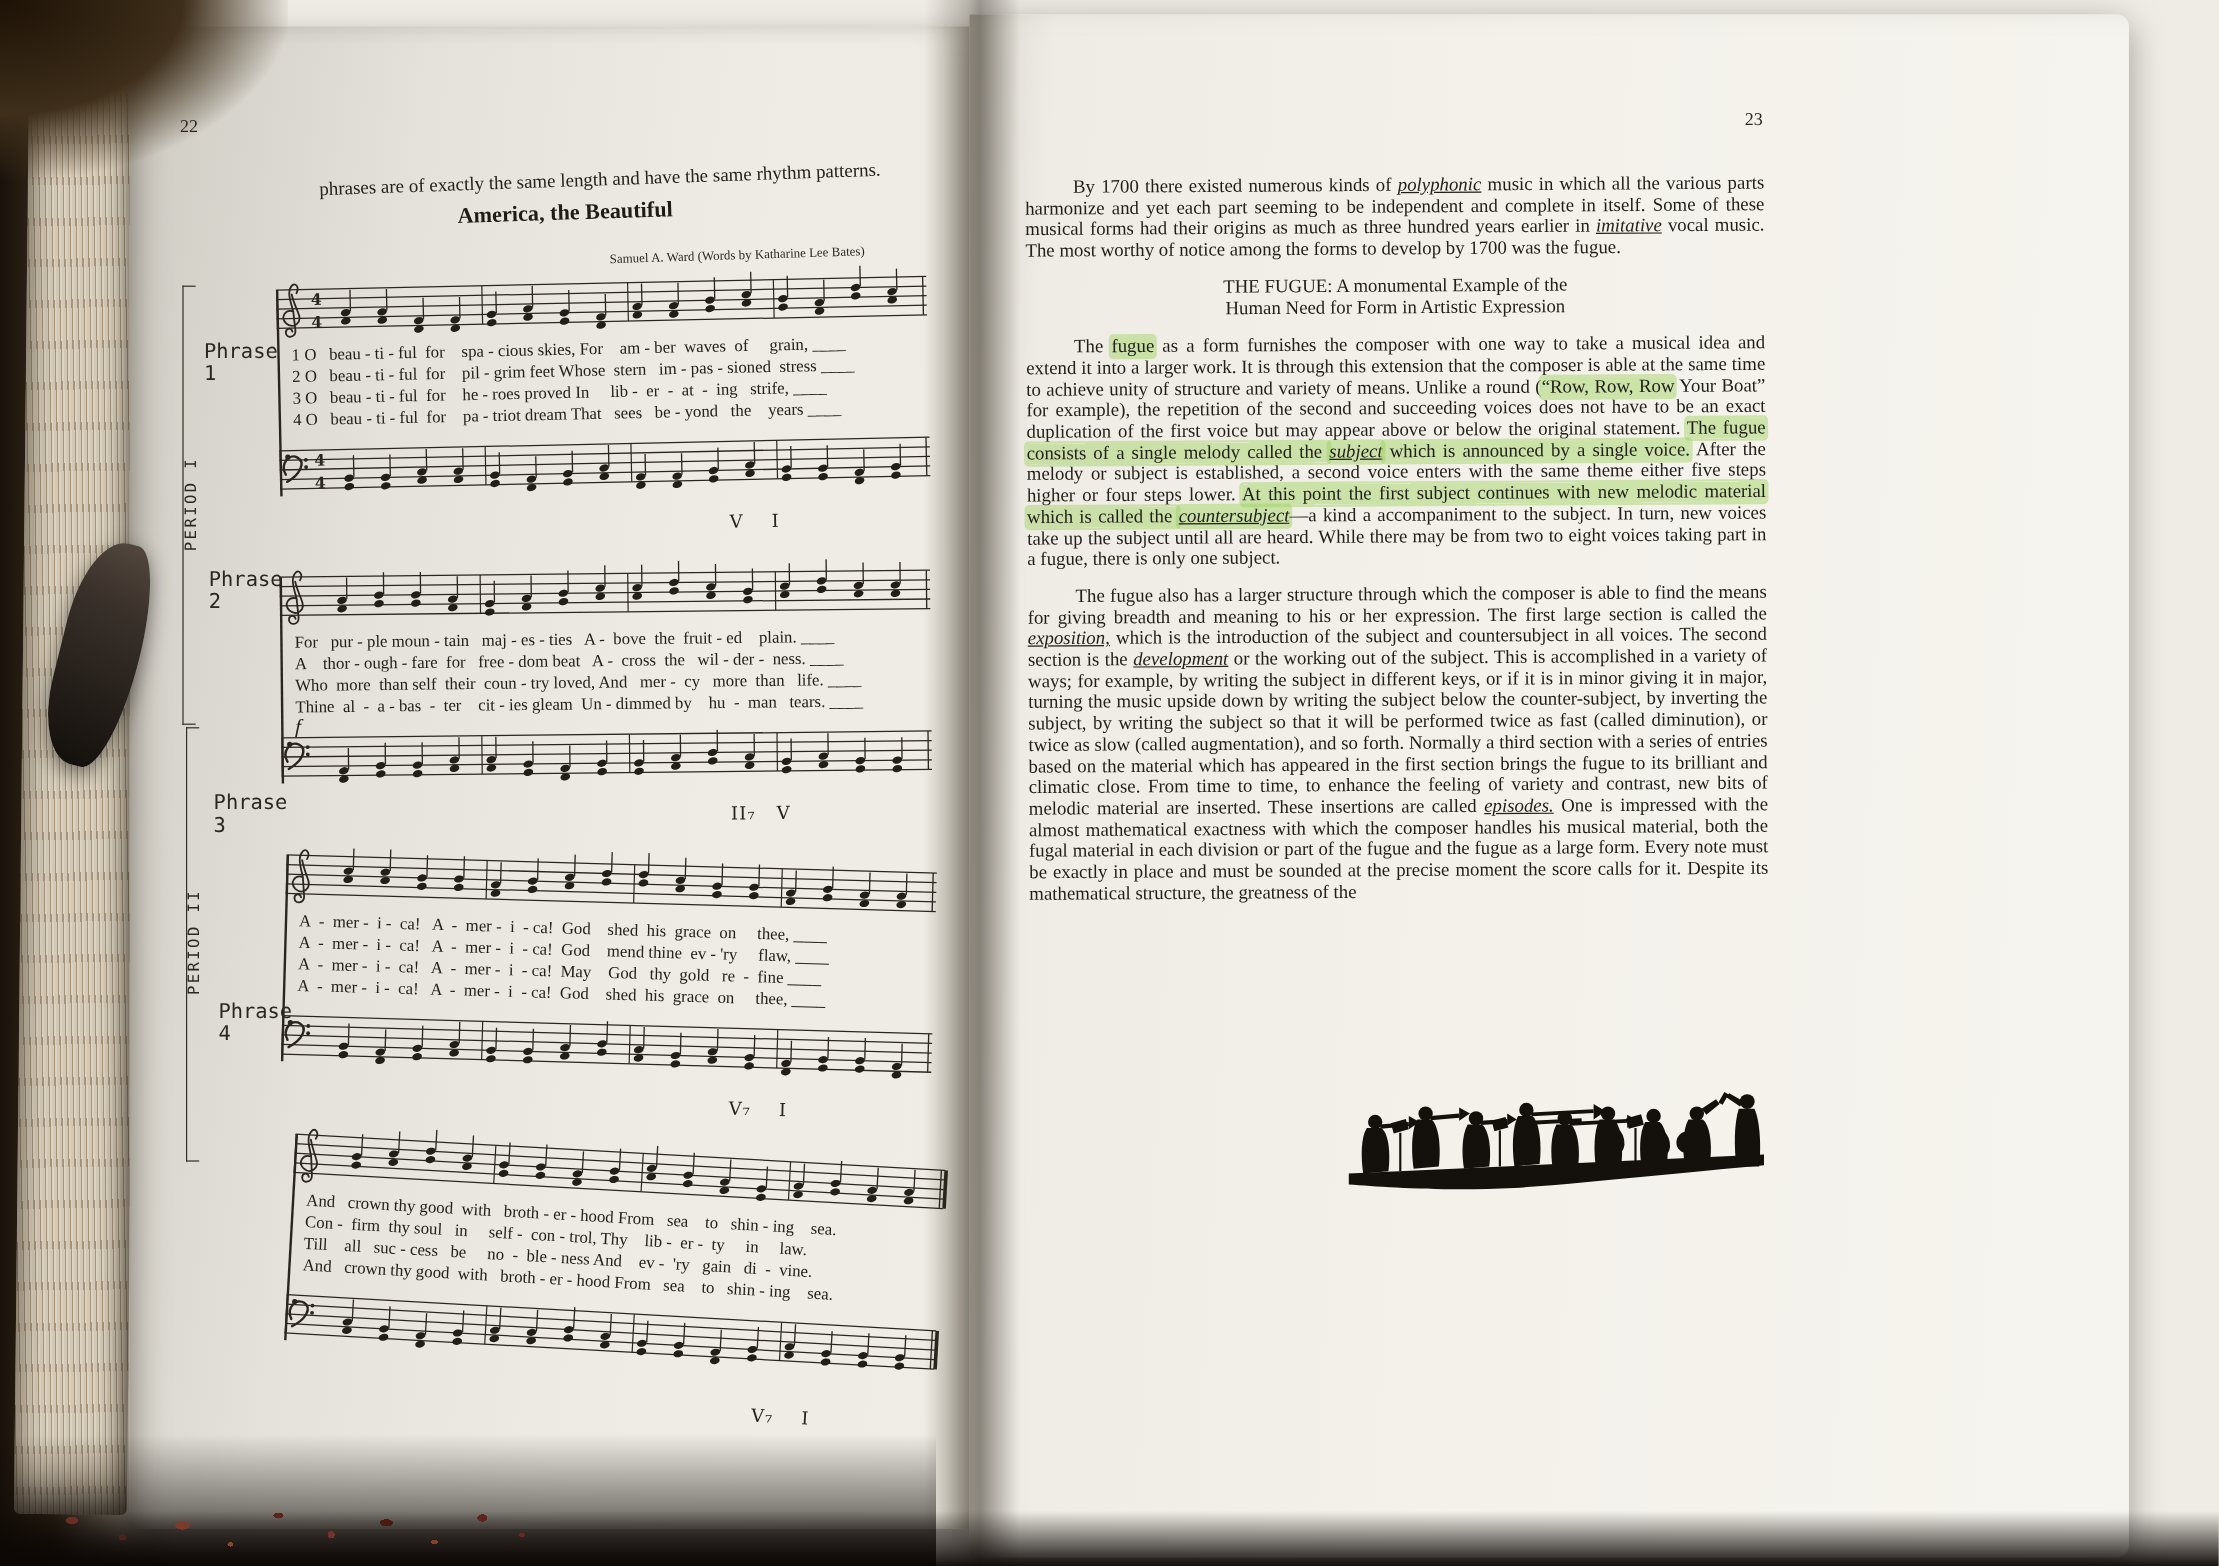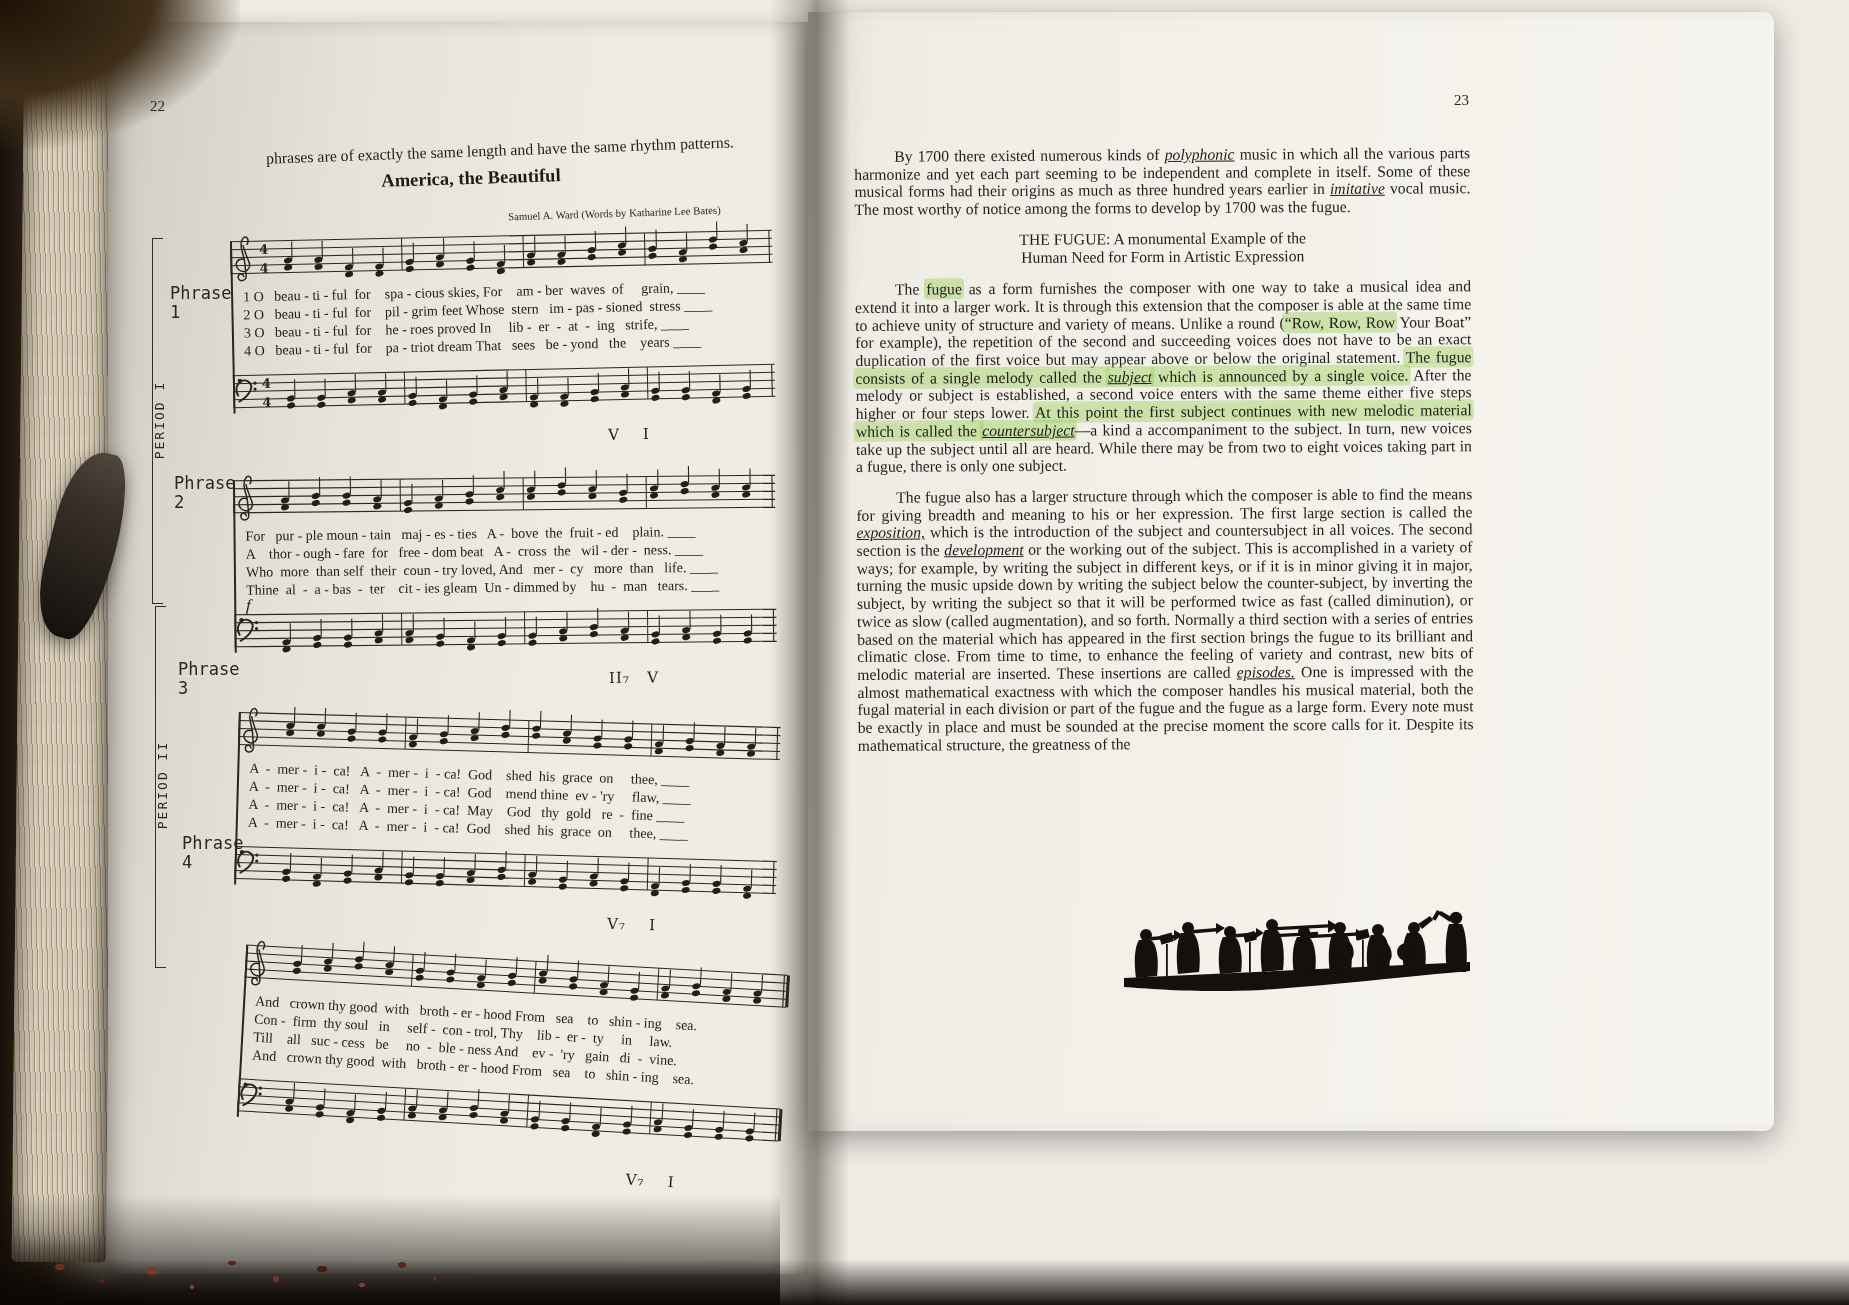--- a/index.html
+++ b/index.html
@@ -12,21 +12,21 @@
     background:linear-gradient(90deg,#19110a 0%,#3a2d1d 30%,rgba(120,100,70,.35) 70%,rgba(120,100,70,0) 100%);}
   .page-stack{position:absolute;left:18px;top:44px;width:94px;height:1218px;z-index:1;
     background:repeating-linear-gradient(88deg,#d2c8b5 0 2.5px,#a5947a 2.5px 3.5px,#ddd3c1 3.5px 5px);
     border-radius:5px;transform:rotate(.6deg);box-shadow:inset 0 10px 20px rgba(40,28,14,.4),inset 0 -14px 22px rgba(30,20,10,.5);}
   .corner-tl{position:absolute;left:0;top:0;width:240px;height:150px;z-index:2;
     background:radial-gradient(ellipse at 0 0,#1d1206 0%,#3e2e1a 45%,rgba(62,46,26,0) 72%);}
   .left-page{position:absolute;left:108px;top:22px;width:700px;height:1252px;z-index:1;
     background:linear-gradient(97deg,#cfccc4 0%,#e4e2da 30%,#edebe3 60%,#efede5 100%);
     border-radius:6px 0 0 6px;
     box-shadow:inset 18px 0 30px -18px rgba(40,30,15,.55),inset -28px 0 38px -28px rgba(60,45,25,.45),0 10px 25px rgba(0,0,0,.35);}
-  .right-page{position:absolute;left:808px;top:12px;width:966px;height:1119px;z-index:1;
+  .right-page{position:absolute;left:808px;top:12px;width:966px;height:1286px;z-index:1;
     background:linear-gradient(93deg,#d9d6cd 0%,#eeece5 7%,#f3f1ea 45%,#f6f4ee 100%);
     border-radius:0 10px 10px 0;
     box-shadow:inset 30px 0 40px -30px rgba(50,40,20,.5),0 8px 30px rgba(0,0,0,.35);}
   .gutter{position:absolute;left:770px;top:0;width:80px;height:100%;z-index:2;
     background:linear-gradient(90deg,rgba(45,35,20,0) 0%,rgba(45,35,20,.26) 45%,rgba(28,20,11,.38) 58%,rgba(45,35,20,0) 100%);}
   .thumb{position:absolute;left:50px;top:450px;width:66px;height:190px;z-index:8;
     background:linear-gradient(15deg,#120f0b,#39302a 70%,#554940);
     border-radius:60% 40% 45% 55%/45% 55% 60% 40%;transform:rotate(14deg);
     box-shadow:0 6px 18px rgba(0,0,0,.5);}
   .bottom-shade{position:absolute;left:0;bottom:0;width:100%;height:46px;z-index:6;

